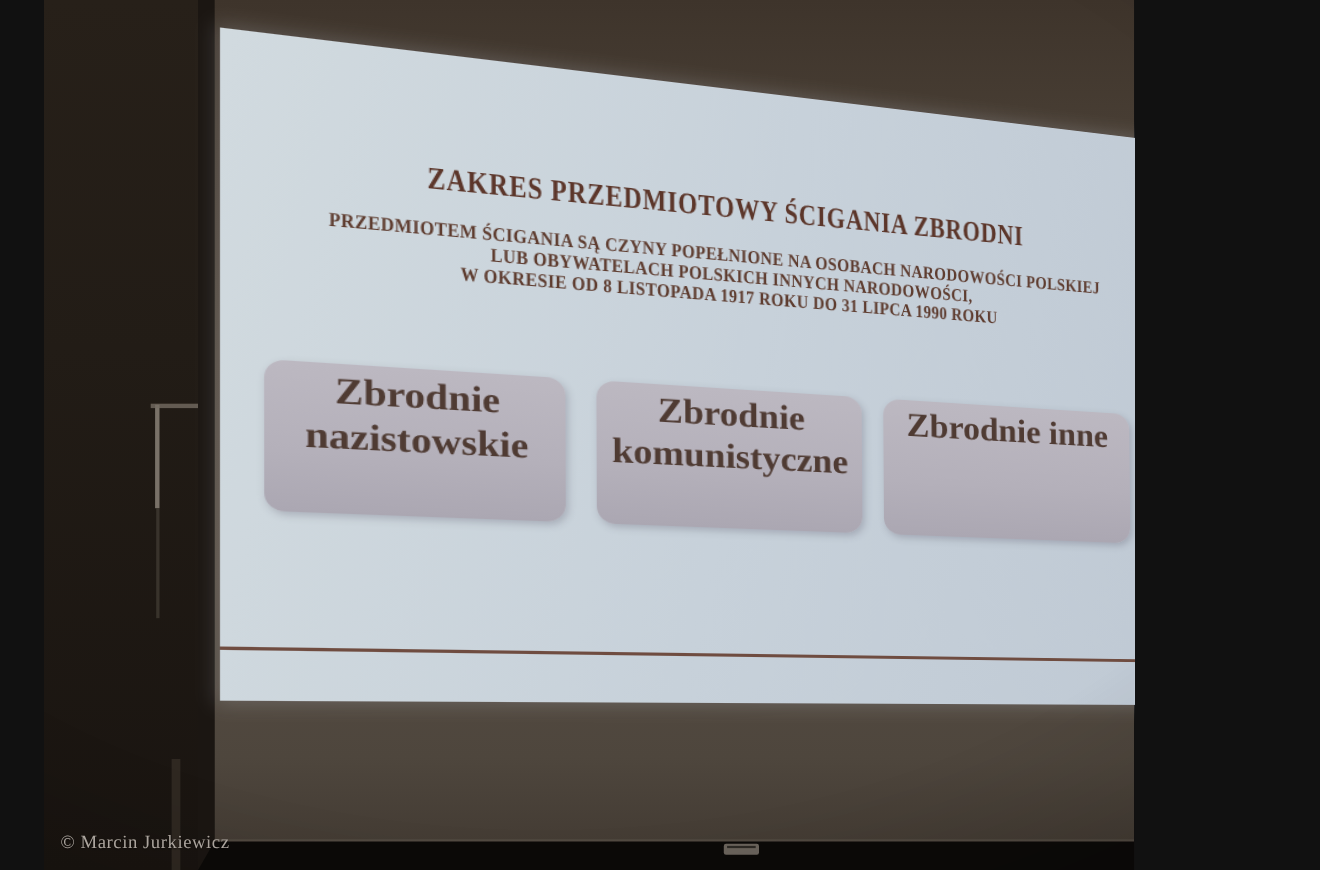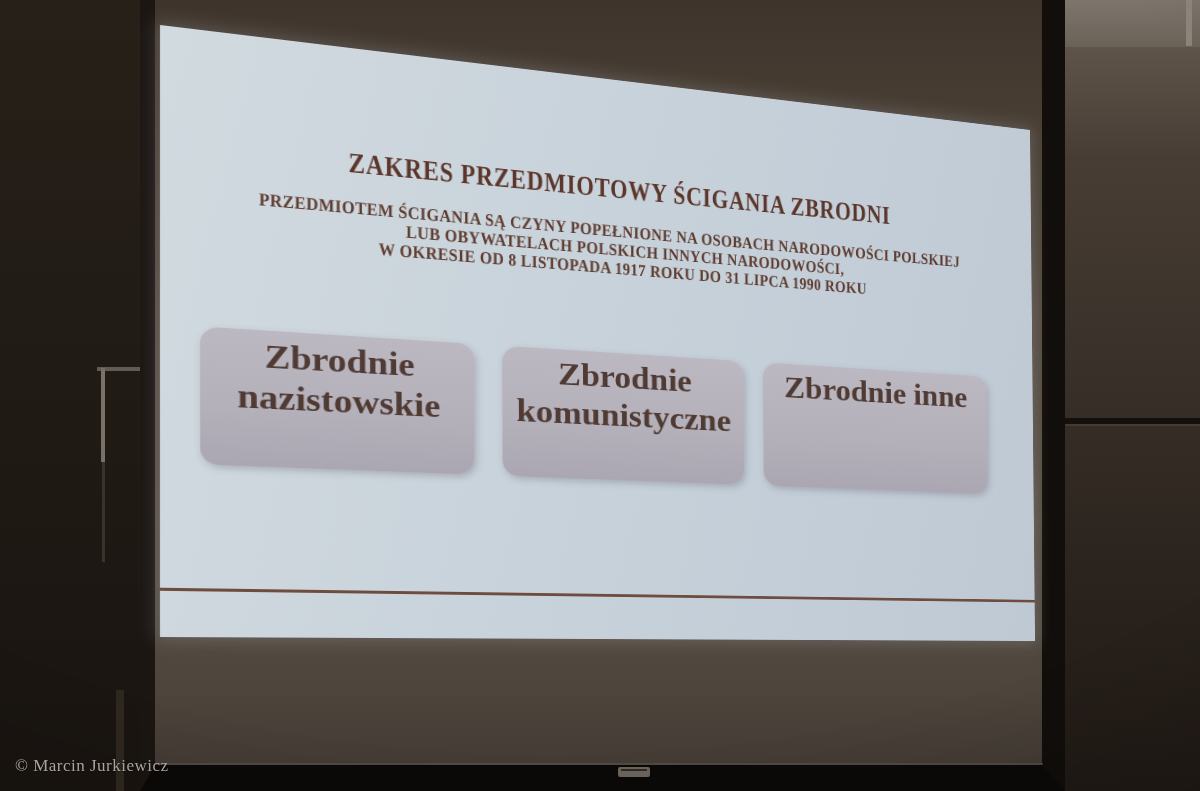--- a/index.html
+++ b/index.html
@@ -1,19 +1,20 @@
 <!DOCTYPE html>
 <html><head>
 <meta charset="utf-8">
 <style>
   html,body{margin:0;padding:0;background:#111;}
   .stage{
-    position:relative;width:1200px;height:791px;overflow:hidden;
+    position:relative;width:991px;height:791px;overflow:hidden;
     background:linear-gradient(180deg,#272019 0%,#221c16 40%,#191410 100%);
     font-family:"Liberation Serif","DejaVu Serif",serif;
+    margin-left:40px;
   }
   
   .wall-right{
     position:absolute;left:1063px;top:0;width:137px;height:791px;
     background:linear-gradient(180deg,#7b7268 0%,#5e544a 6%,#473d34 20%,#3a312a 45%,#2c241e 70%,#201a15 100%);
   }
   .wall-top-light{position:absolute;left:1063px;top:0;width:137px;height:47px;
     background:linear-gradient(180deg,#7e766c,#6a6157);}
   .wall-corner-line{position:absolute;left:1186px;top:0;width:6px;height:46px;background:#938b81;opacity:.8;}
   .wall-seam{position:absolute;left:1063px;top:418px;width:137px;height:6px;background:#14100c;}

